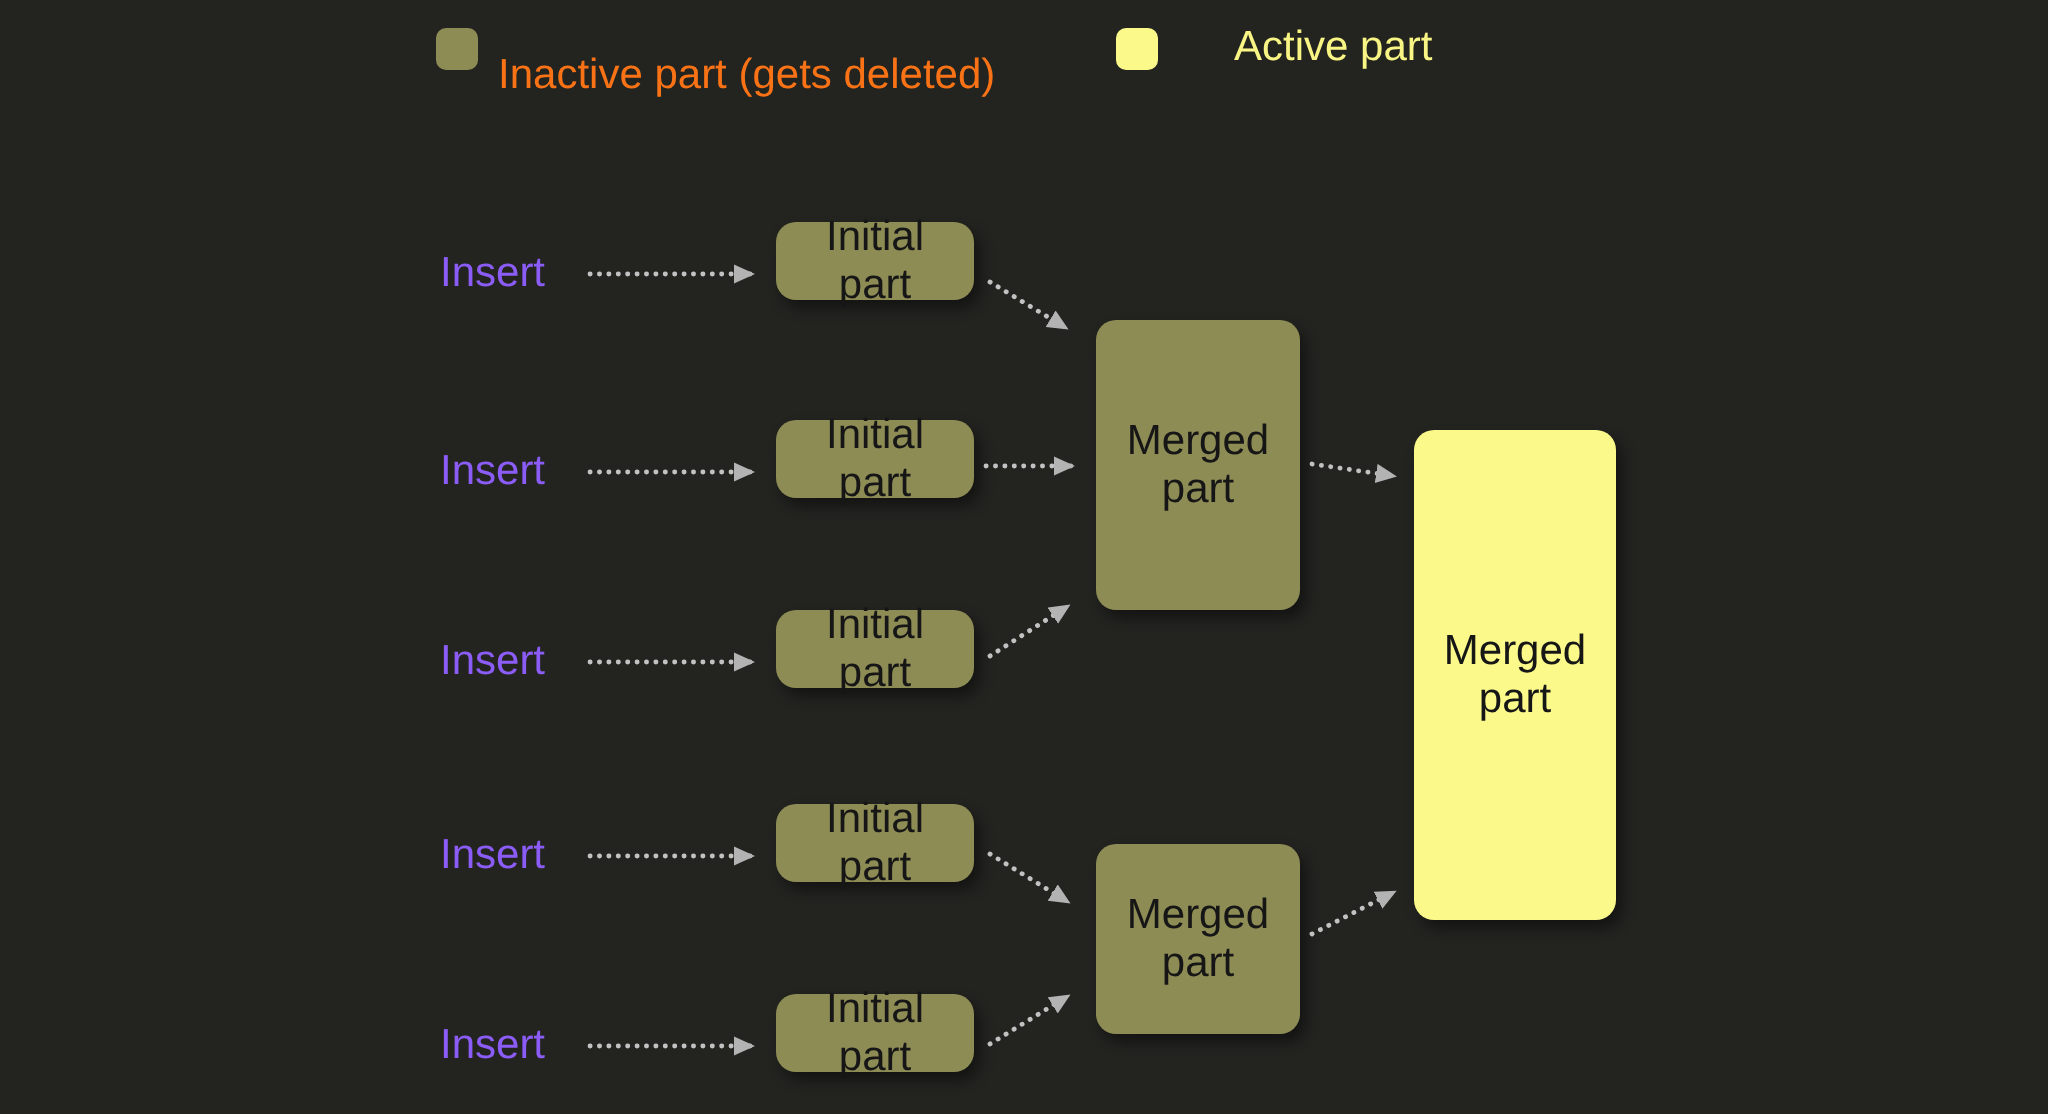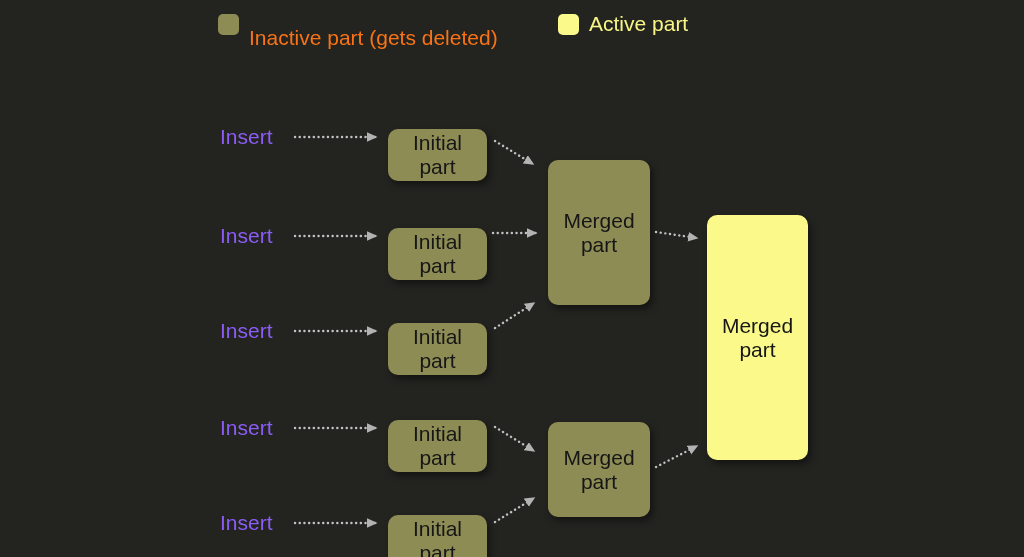--- a/index.html
+++ b/index.html
@@ -30,21 +30,21 @@
     border-radius: 5px;
     flex: 0 0 auto;
   }
   .legend-swatch.olive { background: #8e8c55; }
   .legend-swatch.yellow { background: #fbf98a; }
   .legend-label {
     font-size: 21px;
     white-space: nowrap;
   }
   .legend-label.olive-text { color: #f97316; margin-top: 28px; }
-  .legend-label.yellow-text { color: #f8f584; }
+  .legend-label.yellow-text { color: #f8f584; margin-left: 28px; }
   
   .insert-label {
     position: absolute;
     left: 220px;
     font-size: 21px;
     color: #8b5cf6;
     line-height: 26px;
     white-space: nowrap;
   }
   .box {
@@ -56,21 +56,21 @@
     text-align: center;
     font-size: 21px;
     line-height: 1.12;
     color: #161616;
     box-shadow: 3px 4px 7px rgba(0,0,0,0.45);
     padding: 2px 6px;
     box-sizing: border-box;
   }
   .box.olive { background: #8e8c55; }
   .box.yellow { background: #fbf98a; }
-  .box-initial  { left: 388px; width: 99px;  height: 52px; margin-top: 18px; }
+  .box-initial  { left: 388px; width: 99px;  height: 39px; }
   #initial-1 { top: 111px; }
   #initial-2 { top: 210px; }
   #initial-3 { top: 305px; }
   #initial-4 { top: 402px; }
   #initial-5 { top: 497px; }
   #merged-1 { left: 548px; top: 160px; width: 102px; height: 145px; }
   #merged-2 { left: 548px; top: 422px; width: 102px; height: 95px; }
   #merged-final { left: 707px; top: 215px; width: 101px; height: 245px; }
   #insert-1 { top: 124px; }
   #insert-2 { top: 223px; }

